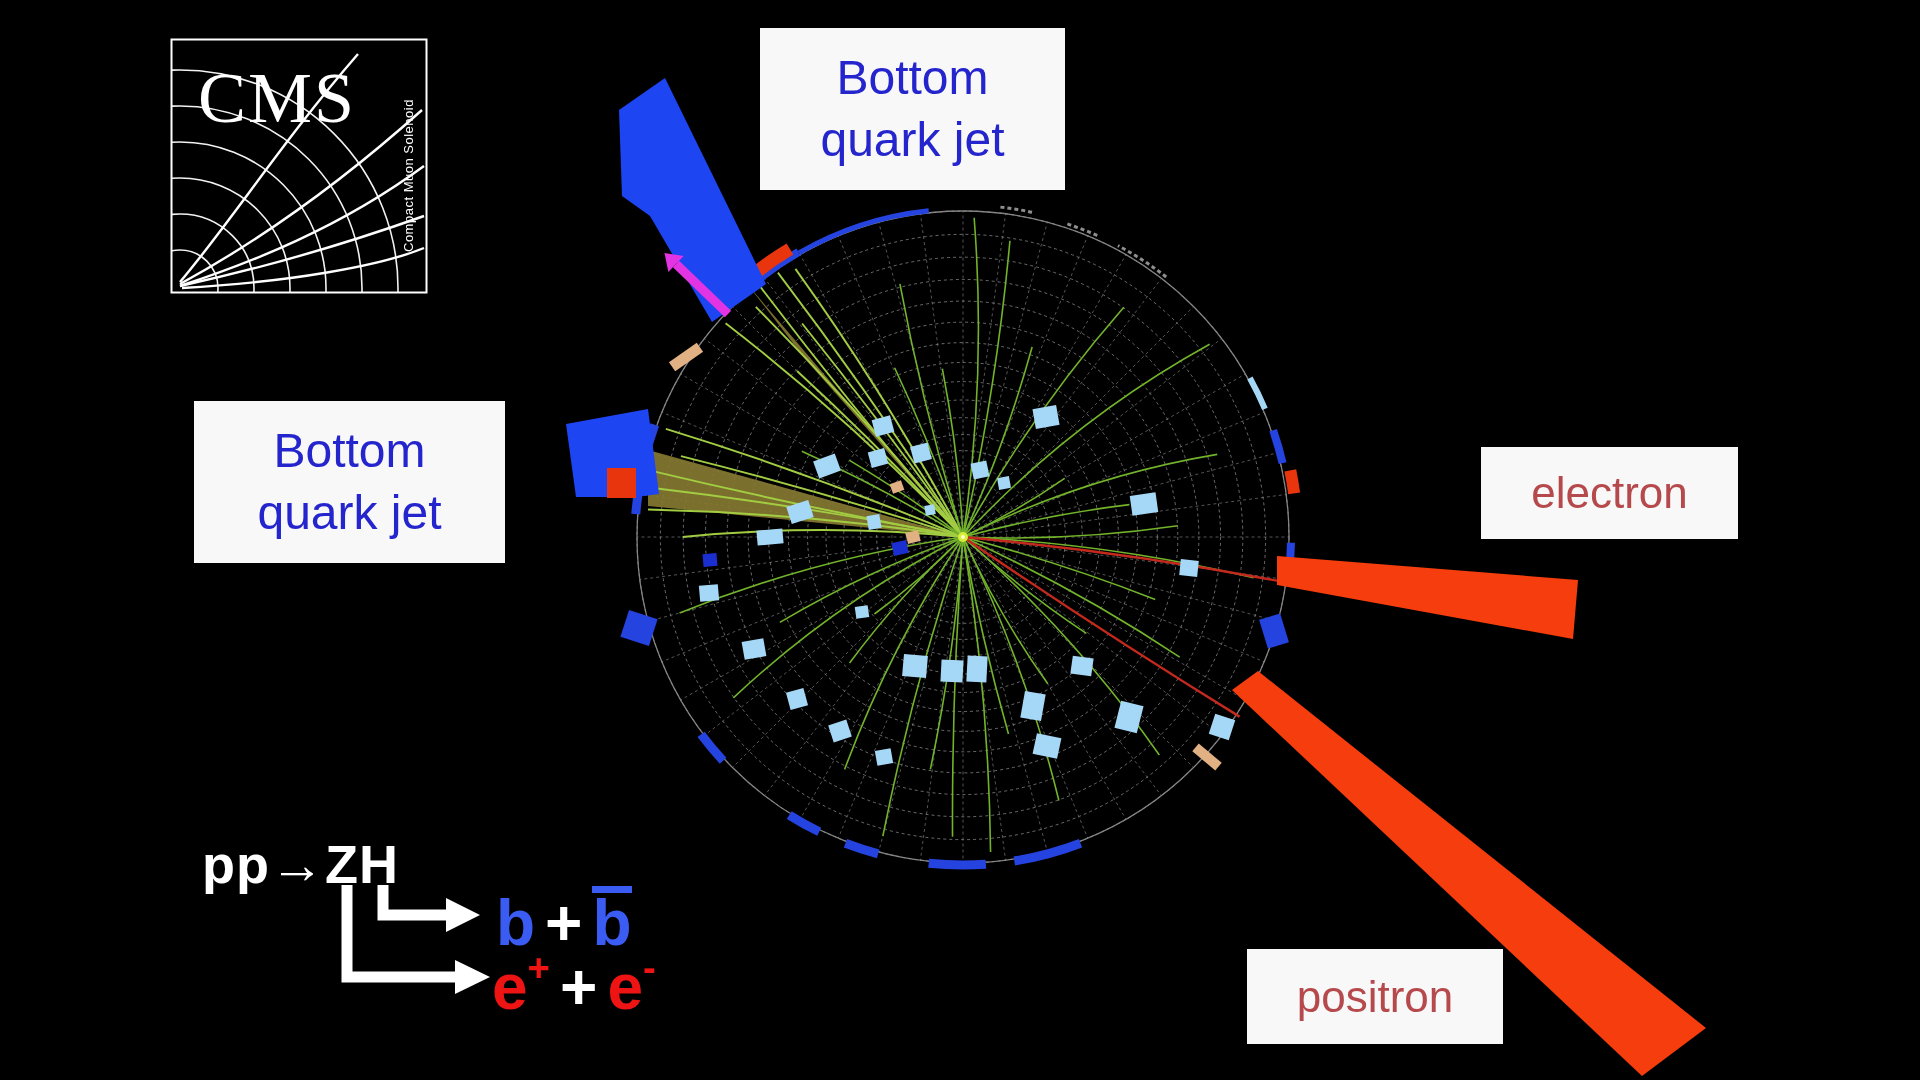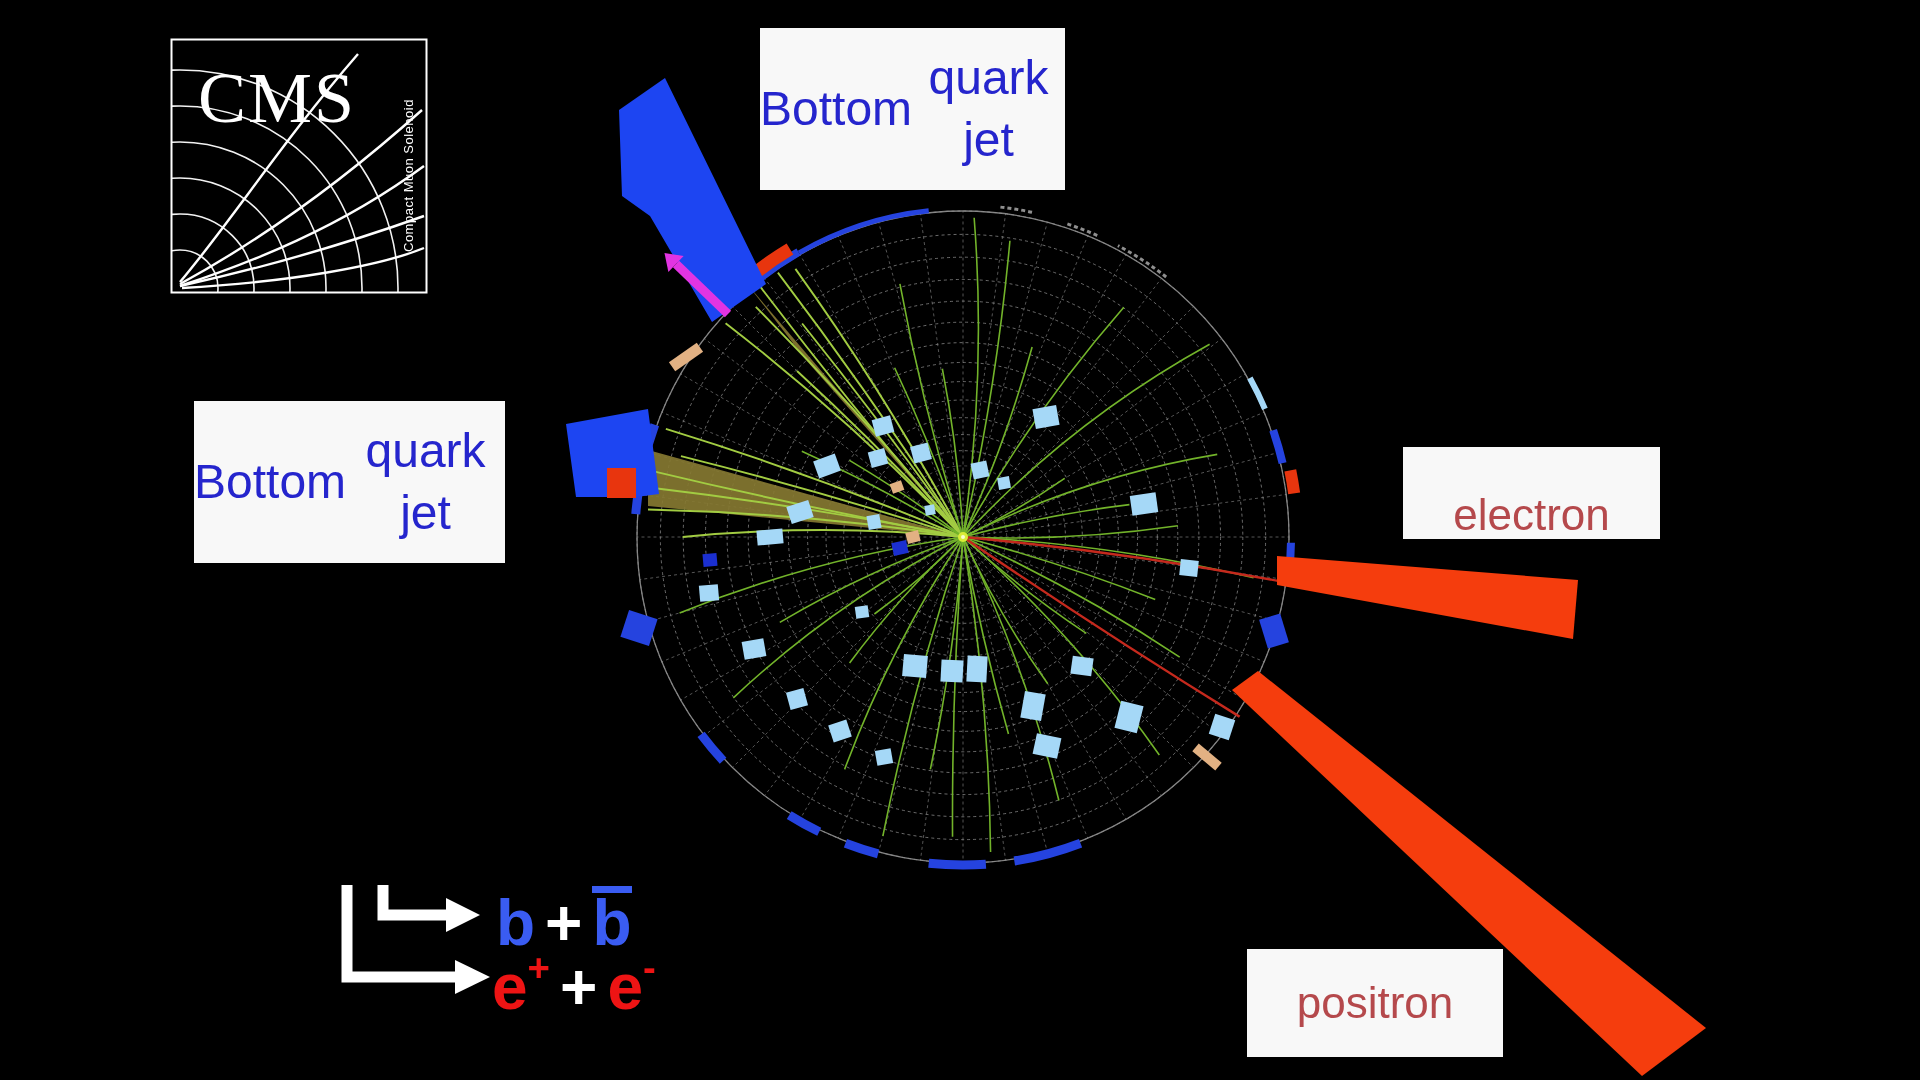--- a/index.html
+++ b/index.html
@@ -1,20 +1,20 @@
 <!DOCTYPE html>
 <html style="--background: #000000; --box_bg: #f8f8f8; --jet_label_text: #2525cd; --lepton_label_text: #b5494c; --b_text: #3a5cf2; --e_text: #ee1414; --blue_jet: #1d45f2; --red_jet: #f53d0d; --track_green: #72b32a; --track_green_bright: #a2cc42; --track_red: #c5291d; --grid_gray: #8f8f8f; --calo_lightblue: #a5d8f7; --rim_blue: #2543df; --rim_red: #e8350e; --cone_olive: #857831; --magenta: #e234e2; --tan: #e2b183; --vertex_yellow: #d9ec36;"><head>
 <meta charset="utf-8">
 <style>
   html,body{margin:0;padding:0;background:#000;}
   #stage{position:relative;width:1920px;height:1080px;background:var(--background,#000);
          overflow:hidden;font-family:"Liberation Sans",sans-serif;}
   .abs{position:absolute;}
   svg{display:block;}
-  .labelbox{position:absolute;background:var(--box_bg,#f8f8f8);display:flex;
+  .labelbox{position:absolute;background:var(--box_bg,#f8f8f8);display:flex;flex-direction:column;
             align-items:center;justify-content:center;text-align:center;}
   .jetlabel{color:var(--jet_label_text,#2525cd);font-size:48px;line-height:62px;}
   .leptonlabel{color:var(--lepton_label_text,#b5494c);font-size:44px;line-height:48px;}
   .decay-process{position:absolute;left:202px;top:833px;color:#fff;font-size:54px;font-weight:bold;letter-spacing:1px;}
   .decay-line{position:absolute;font-size:64px;font-weight:bold;white-space:nowrap;}
   .decay-line .bq{color:var(--b_text,#3a5cf2);}
   .decay-line .wplus{color:#fff;padding:0 10px;}
   .decay-line .eq{color:var(--e_text,#ee1414);}
   .decay-line sup{font-size:60%;position:relative;top:-6px;}
   .overbar{border-top:7px solid var(--b_text,#3a5cf2);padding-top:0px;display:inline-block;line-height:0.95;}
@@ -272,28 +272,29 @@
   <div class="labelbox jetlabel" style="left:760px;top:28px;width:305px;height:162px;">
     <span>Bottom</span>
     <span>quark jet</span>
   </div>
 
   <div class="labelbox jetlabel" style="left:194px;top:401px;width:311px;height:162px;">
     <span>Bottom</span>
     <span>quark jet</span>
   </div>
 
-  <div class="labelbox leptonlabel" style="left:1403px;top:447px;width:257px;height:92px;align-items:flex-end;">
+  <div class="labelbox leptonlabel" style="left:1481px;top:447px;width:257px;height:92px;">
     <span>electron</span>
   </div>
 
-  <div class="labelbox leptonlabel" style="left:1247px;top:949px;width:256px;height:108px;">
+  <div class="labelbox leptonlabel" style="left:1247px;top:949px;width:256px;height:95px;">
     <span>positron</span>
   </div>
 
+  <div class="decay-process">pp→ZH</div>
 
   <div class="decay-line" id="bline">
     <span class="bq">b</span><span class="wplus">+</span><span class="bq overbar">b</span>
   </div>
 
   <div class="decay-line" id="eline">
     <span class="eq"><span>e</span><sup>+</sup></span><span class="wplus">+</span><span class="eq"><span>e</span><sup>-</sup></span>
   </div>
 
 </div>

